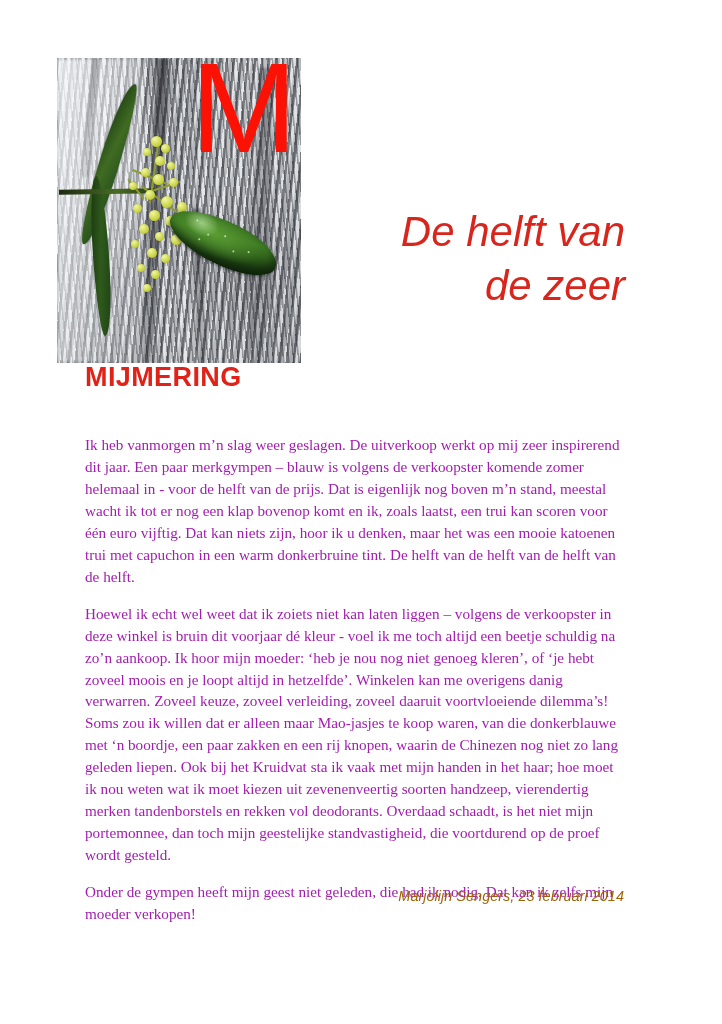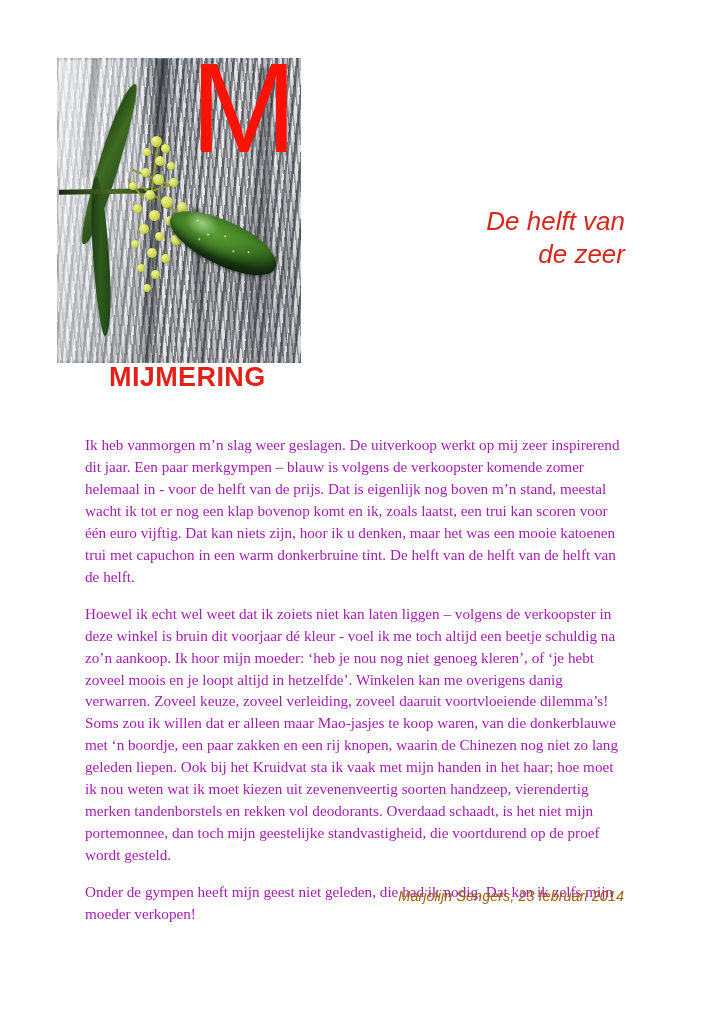--- a/index.html
+++ b/index.html
@@ -145,33 +145,32 @@
   
   .mijmering {
     position: absolute;
     left: 85px;
     top: 362px;
     font-family: "Liberation Sans", sans-serif;
     font-weight: bold;
     font-size: 27px;
     color: #e02218;
     letter-spacing: 0.4px;
-    margin-left: 24px;
   }
 
   
   .title {
     position: absolute;
     right: 97px;
     top: 205px;
     width: 330px;
     text-align: right;
     font-family: "Liberation Sans", sans-serif;
     font-style: italic;
-    font-size: 26px;
+    font-size: 42px;
     line-height: 1.28;
     color: #d8261c;
   }
   .title-line { display: block; }
 
   
   .body-copy {
     position: absolute;
     left: 85px;
     top: 434px;

